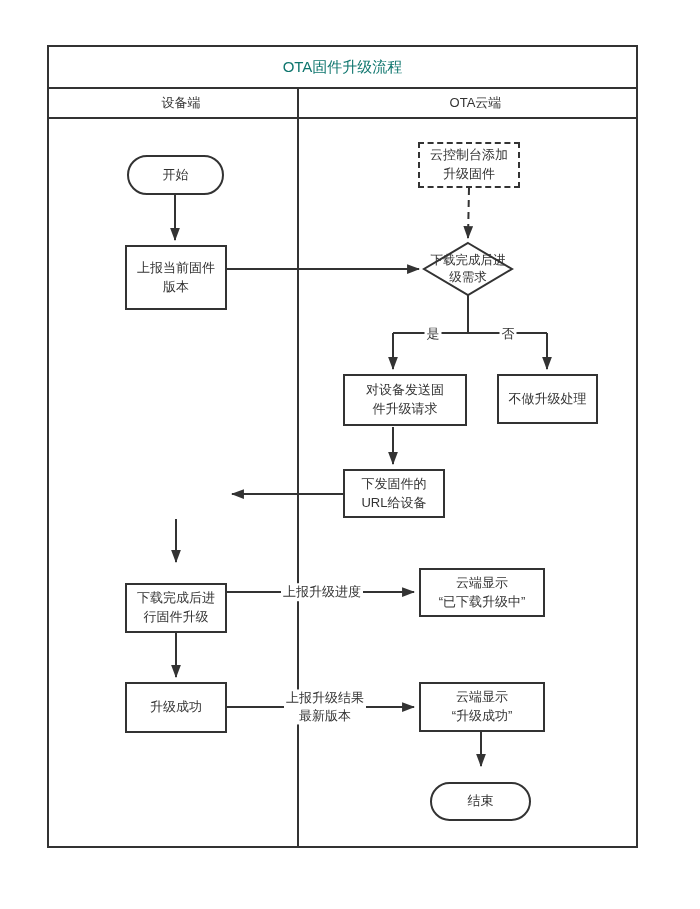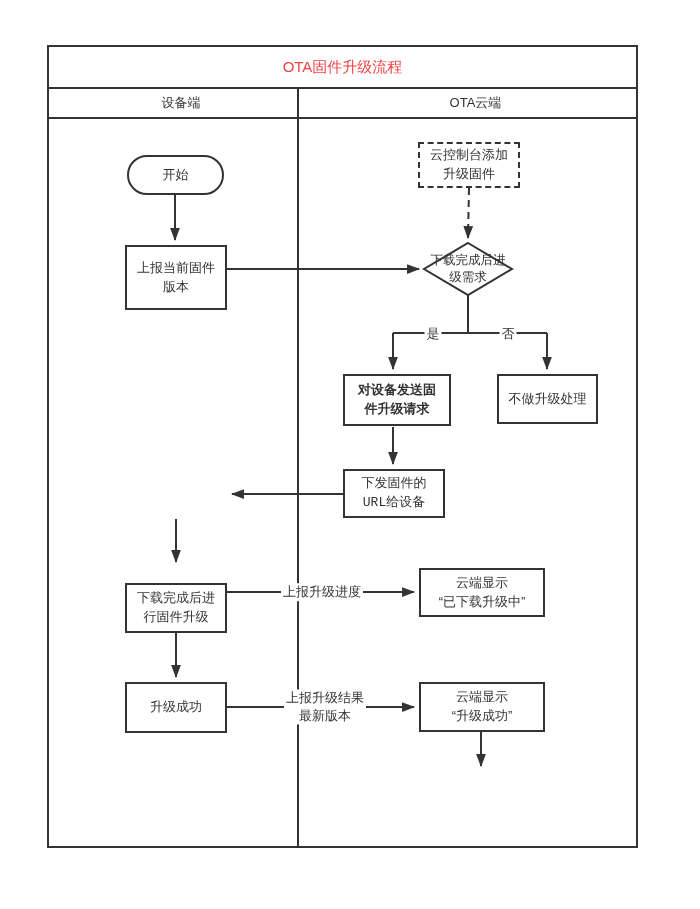--- a/index.html
+++ b/index.html
@@ -24,21 +24,21 @@
   .title-bar {
     position: absolute;
     left: 48px;
     top: 46px;
     width: 589px;
     height: 42px;
     display: flex;
     align-items: center;
     justify-content: center;
     font-size: 15px;
-    color: #ef4444;
+    color: #0f766e;
   }
   .lane-header {
     position: absolute;
     top: 88px;
     height: 30px;
     display: flex;
     align-items: center;
     justify-content: center;
     font-size: 13px;
     color: #333333;
@@ -120,29 +120,30 @@
   <div class="node" style="left:125px; top:245px; width:102px; height:65px;">上报当前固件
 版本</div>
   <div class="node" style="left:125px; top:567px; width:102px; height:50px;margin-top:16px;">下载完成后进
 行固件升级</div>
   <div class="node" style="left:125px; top:682px; width:102px; height:51px;">升级成功</div>
 
   <div class="node dashed" style="left:418px; top:142px; width:102px; height:46px;">云控制台添加
 升级固件</div>
   <div class="node bare" style="left:424px; top:245px; width:88px; height:48px;">下载完成后进
 级需求</div>
-  <div class="node" style="left:343px; top:374px; width:108px; height:52px;font-weight:bold;">对设备发送固
+  <div class="node" style="left:343px; top:374px; width:124px; height:52px;">对设备发送固
 件升级请求</div>
   <div class="node" style="left:497px; top:374px; width:101px; height:50px;">不做升级处理</div>
-  <div class="node" style="left:343px; top:469px; width:102px; height:49px;font-family:Liberation Mono, monospace;">下发固件的
+  <div class="node" style="left:343px; top:469px; width:102px; height:49px;">下发固件的
 URL给设备</div>
   <div class="node" style="left:419px; top:568px; width:126px; height:49px;">云端显示
 “已下载升级中”</div>
   <div class="node" style="left:419px; top:682px; width:126px; height:50px;">云端显示
 “升级成功”</div>
+  <div class="node pill" style="left:430px; top:771px; width:101px; height:39px;">结束</div>
 
   <div class="edge-label" style="left:433px; top:334px;">是</div>
   <div class="edge-label" style="left:508px; top:334px;">否</div>
   <div class="edge-label" style="left:322px; top:592px;">上报升级进度</div>
   <div class="edge-label" style="left:325px; top:707px;">上报升级结果
 最新版本</div>
 
 </div>
 
 </body></html>

